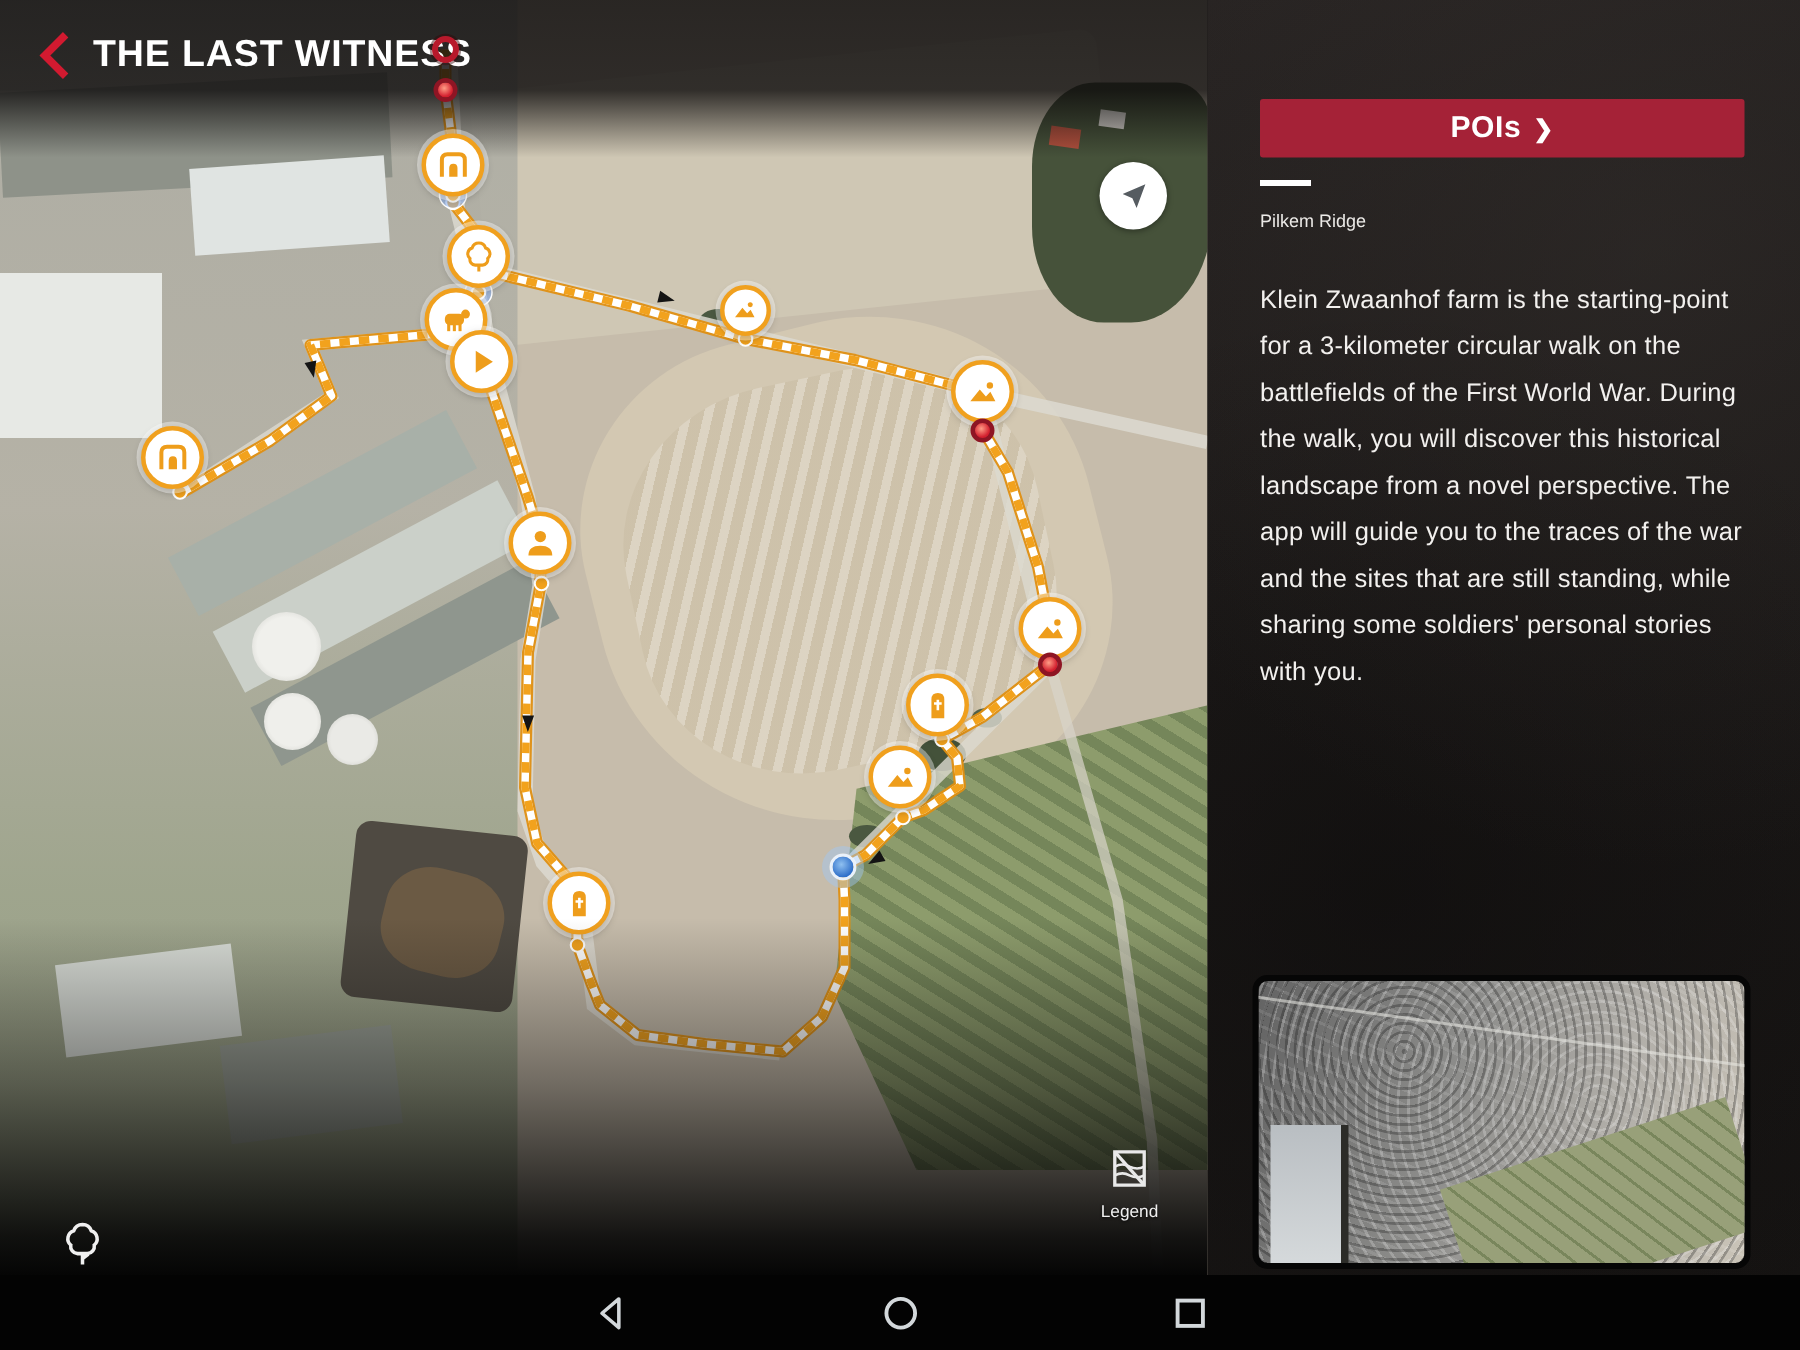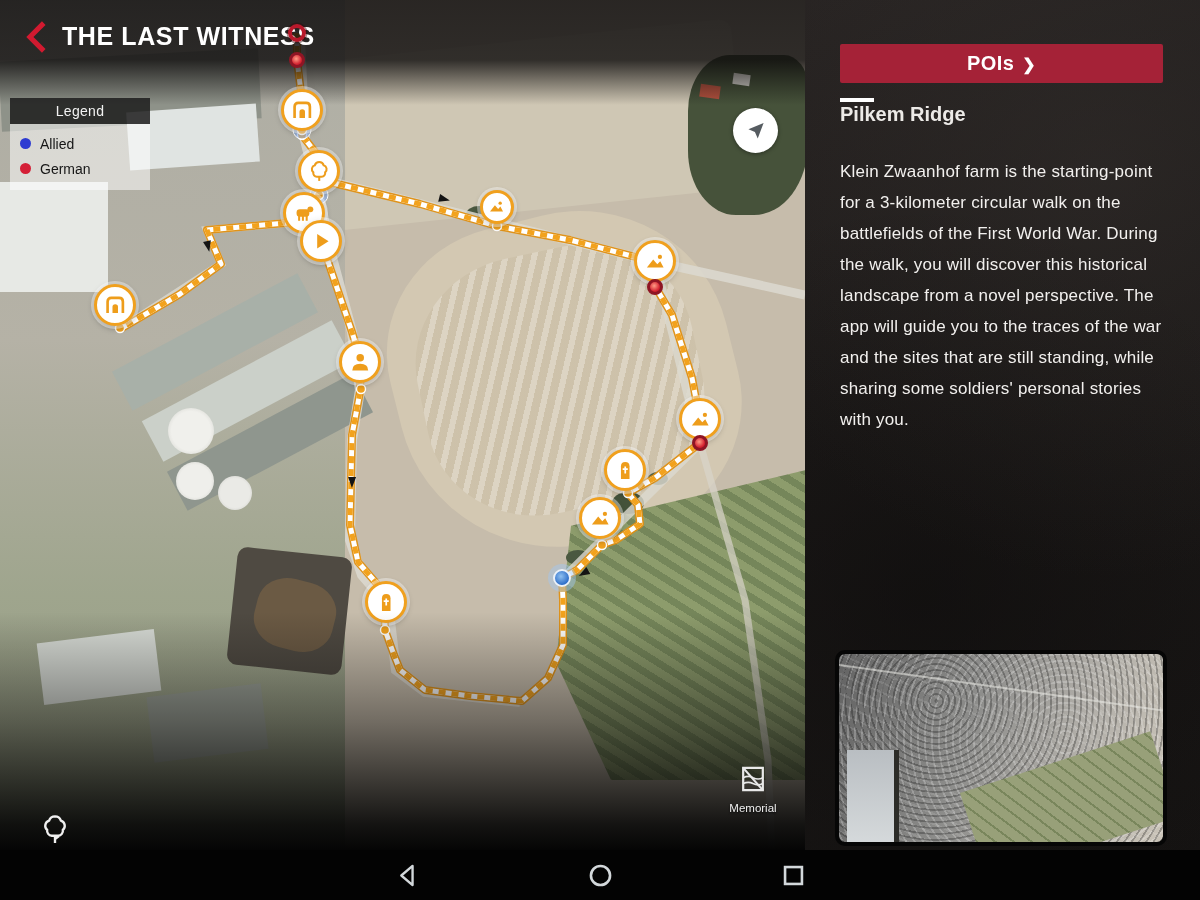--- a/index.html
+++ b/index.html
@@ -59,30 +59,30 @@
     background:#fff; border-radius:50%; display:flex; align-items:center; justify-content:center;
     box-shadow:0 1px 4px rgba(0,0,0,.4); cursor:pointer; }
   #compass-btn svg { width:26px; height:26px; }
 
   
   #poi-panel { position:absolute; left:805px; top:0; width:395px; height:850px; z-index:9;
     background:
       radial-gradient(circle at 75% 20%, rgba(60,55,52,.35), transparent 55%),
       radial-gradient(circle at 30% 70%, rgba(10,9,9,.5), transparent 60%),
       linear-gradient(160deg, #272322 0%, #1d1a19 45%, #151312 100%);
-    padding:44px 37px 0 35px; }
+    padding:66px 37px 0 35px; }
   #pois-btn { width:100%; height:39px; border:none; border-radius:2px; cursor:pointer;
     display:flex; align-items:center; justify-content:center; gap:8px;
     color:#fff; font-size:20px; font-weight:700; letter-spacing:.4px;
     font-family:"Liberation Sans", sans-serif; }
   #pois-btn .chev { font-size:16px; font-weight:700; margin-top:1px; }
   #poi-title { color:#fff; font-size:27px; font-weight:700; line-height:1.08;
     letter-spacing:.3px; margin-top:29px; }
   #poi-divider { width:34px; height:4px; background:#fff; margin-top:15px; }
-  #poi-subtitle { color:#eceae7; font-size:20px; font-weight:700; margin-top:1px; }
+  #poi-subtitle { color:#eceae7; font-size:12px; font-weight:400; margin-top:16px; }
   #poi-distance { display:flex; align-items:center; gap:7px; margin-top:7px;
     color:#9b9b97; font-size:12px; font-style:italic; }
   #poi-distance svg { width:13px; height:13px; }
   #poi-description { color:#f2f0ee; font-size:17px; line-height:31px; letter-spacing:.2px;
     margin-top:30px; }
 
   
   #poi-photo { position:absolute; left:30px; top:650px; width:332px; height:196px;
     border:4px solid #060606; border-radius:10px; overflow:hidden; cursor:pointer;
     background:
@@ -268,33 +268,20 @@
     <div id="page-title">THE LAST WITNESS</div>
     <div id="to-start-btn">
       <svg viewBox="0 0 24 24" fill="none" stroke="#fff" stroke-width="1.9">
           <circle cx="12" cy="12" r="9.2"></circle>
           <path d="M16.4 7.6 L10.6 10.6 L7.6 16.4 L13.4 13.4 Z" fill="#fff" stroke="none"></path>
         </svg>
       <span>To start</span>
     </div>
   </div>
 
-  <div id="legend">
-    <div id="legend-header">Legend</div>
-    <div id="legend-body">
-      <div class="legend-item">
-        <span class="legend-dot" style="background:#2d3bd1;"></span>
-        <span>Allied</span>
-      </div>
-      <div class="legend-item">
-        <span class="legend-dot" style="background:#d41f36;"></span>
-        <span>German</span>
-      </div>
-    </div>
-  </div>
 
   <div id="compass-btn">
     <svg viewBox="0 0 24 24" fill="#565c61">
         <path d="M19 4.5 L5 10.4 L11 13 L13.6 19 Z"></path>
       </svg>
   </div>
 
   <div id="memorial-trees-btn" class="map-tool-btn">
     <svg viewBox="0 0 24 26" fill="none" stroke="#f0f0f0" stroke-width="1.8">
       <path d="M12 2.6 a4.8 4.8 0 0 1 4.5 3.2 a4.2 4.2 0 0 1 1.5 7.2 a3.8 3.8 0 0 1 -3.5 4.4 h-5 a3.8 3.8 0 0 1 -3.5 -4.4 a4.2 4.2 0 0 1 1.5 -7.2 A4.8 4.8 0 0 1 12 2.6 Z"></path>
@@ -303,21 +290,21 @@
     <span>Memorial trees</span>
   </div>
 
   <div id="aerials-btn" class="map-tool-btn">
     <svg viewBox="0 0 24 26" fill="none" stroke="#e9e9e9" stroke-width="1.7">
       <path d="M4.5 4.5 H19.5 V21.5 H4.5 Z"></path>
       <path d="M4.5 4.5 L19.5 21.5"></path>
       <path d="M4.5 12 q4 -2 7.5 0 q4 2 7.5 0" stroke-width="1.3"></path>
       <path d="M4.5 16.5 q4 -2 7.5 0 q4 2 7.5 0" stroke-width="1.3"></path>
     </svg>
-    <span>Memorial</span>
+    <span>Legend</span>
   </div>
 
   <div id="poi-panel">
     <button id="pois-btn" style="background:#a52237;">
       <span>POIs</span>
       <span class="chev">❯</span>
     </button>
     <div id="poi-divider"></div>
     <div id="poi-subtitle">Pilkem Ridge</div>
     <p id="poi-description">Klein Zwaanhof farm is the starting-point for a 3-kilometer circular walk on the battlefields of the First World War. During the walk, you will discover this historical landscape from a novel perspective. The app will guide you to the traces of the war and the sites that are still standing, while sharing some soldiers' personal stories with you.</p>

